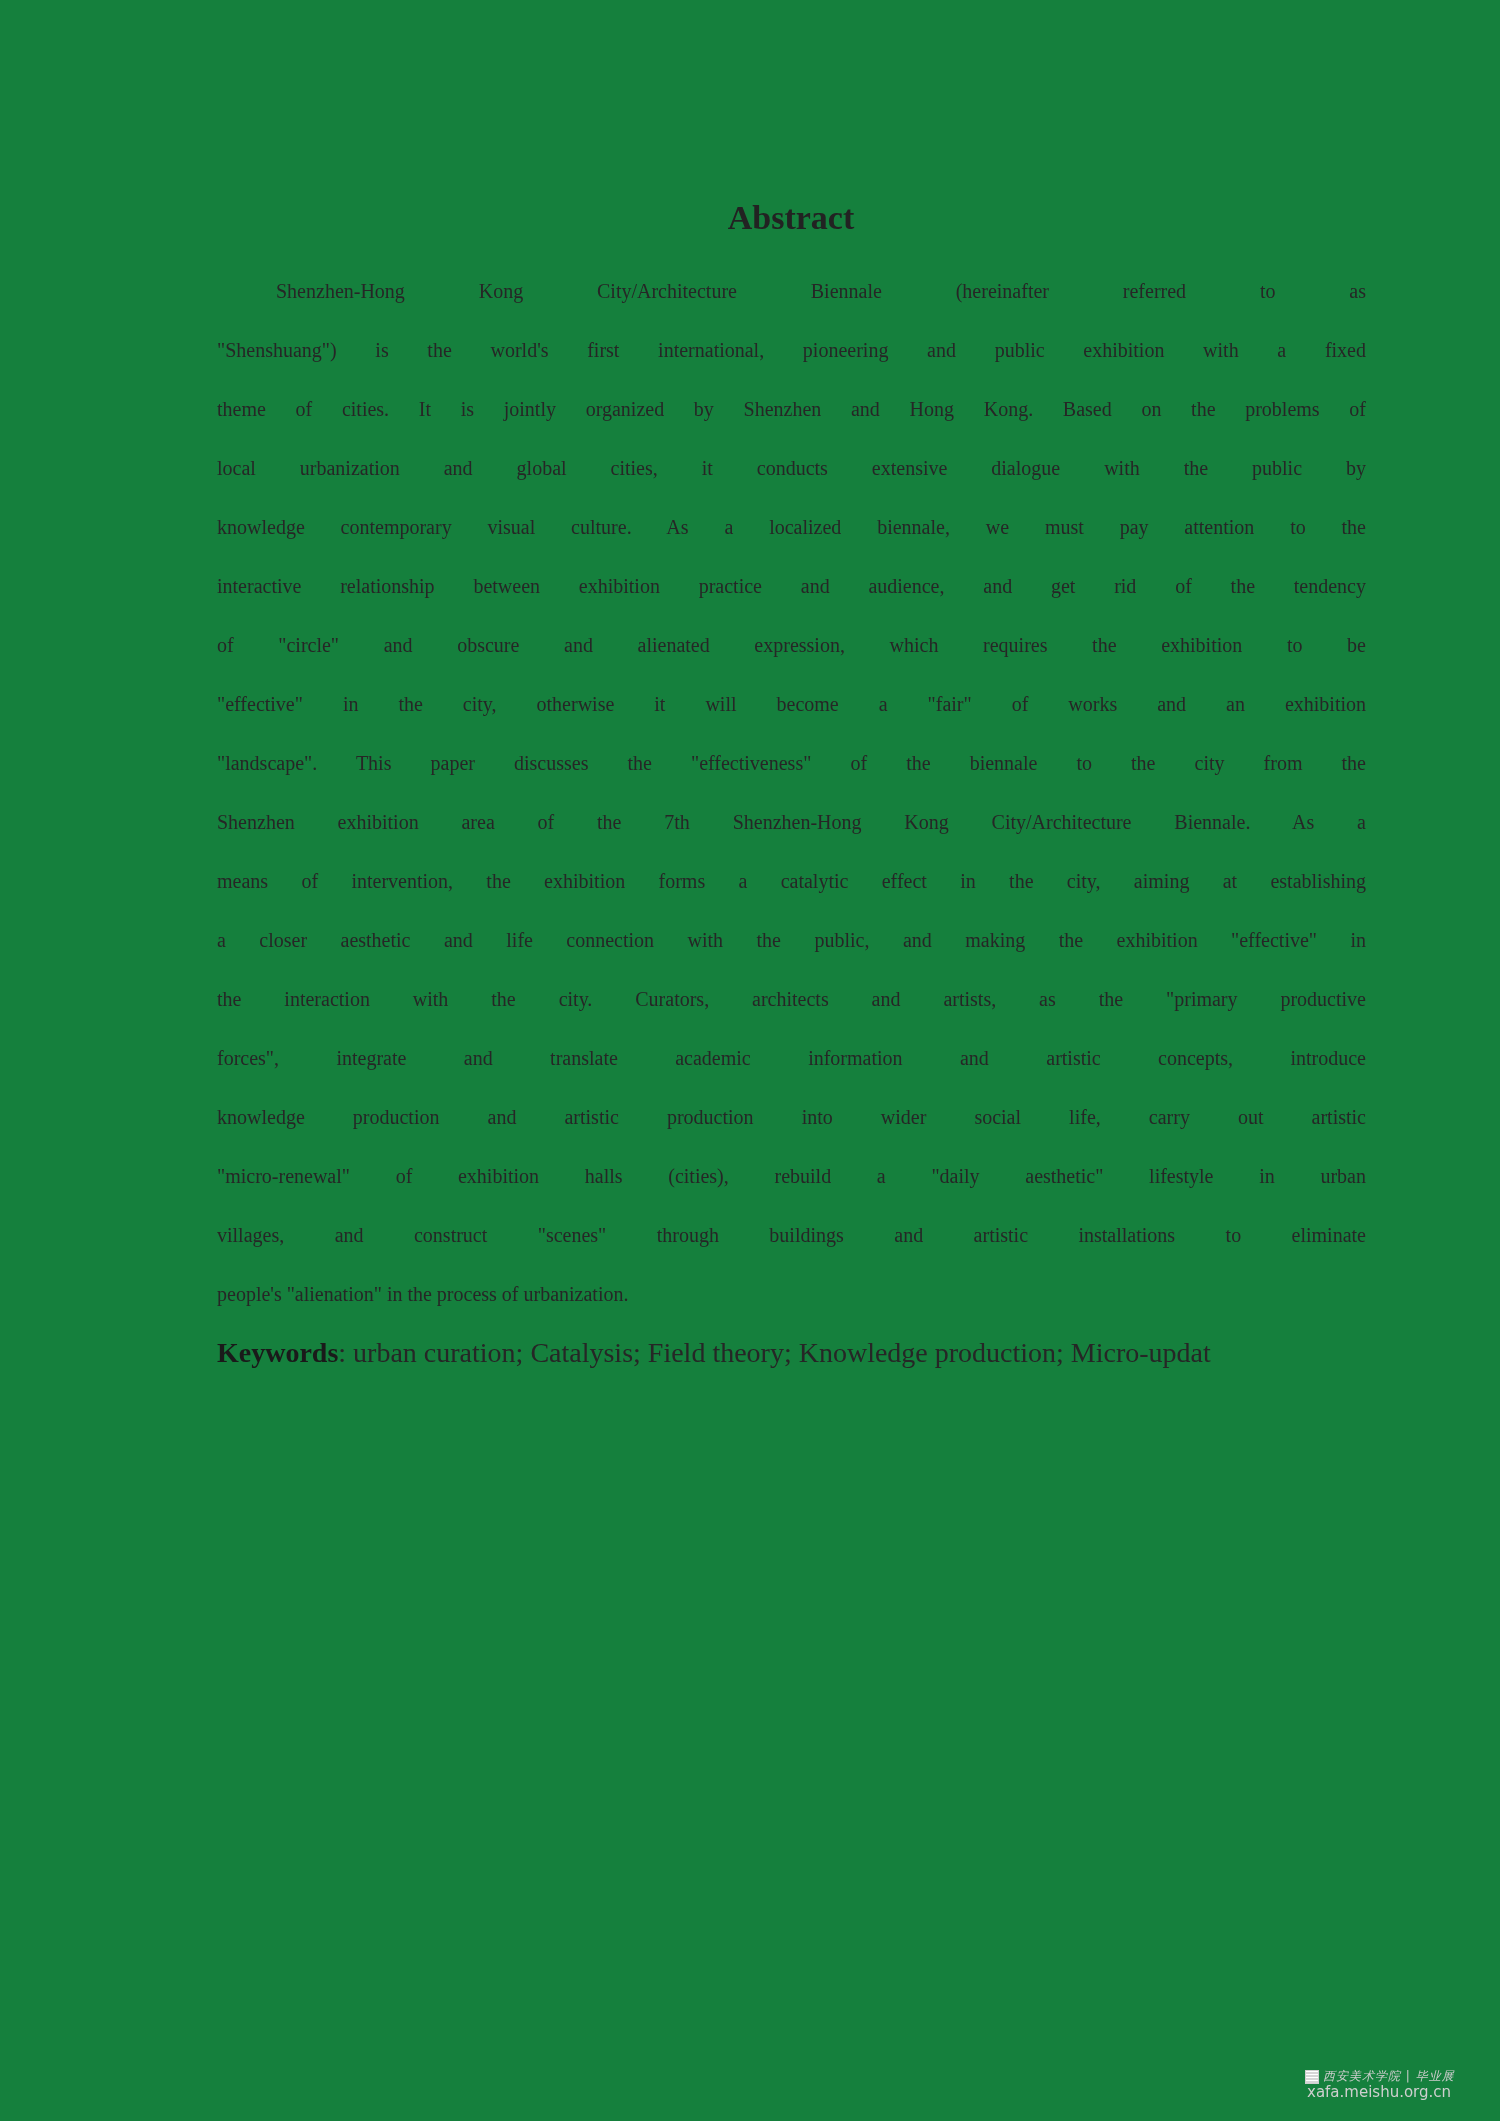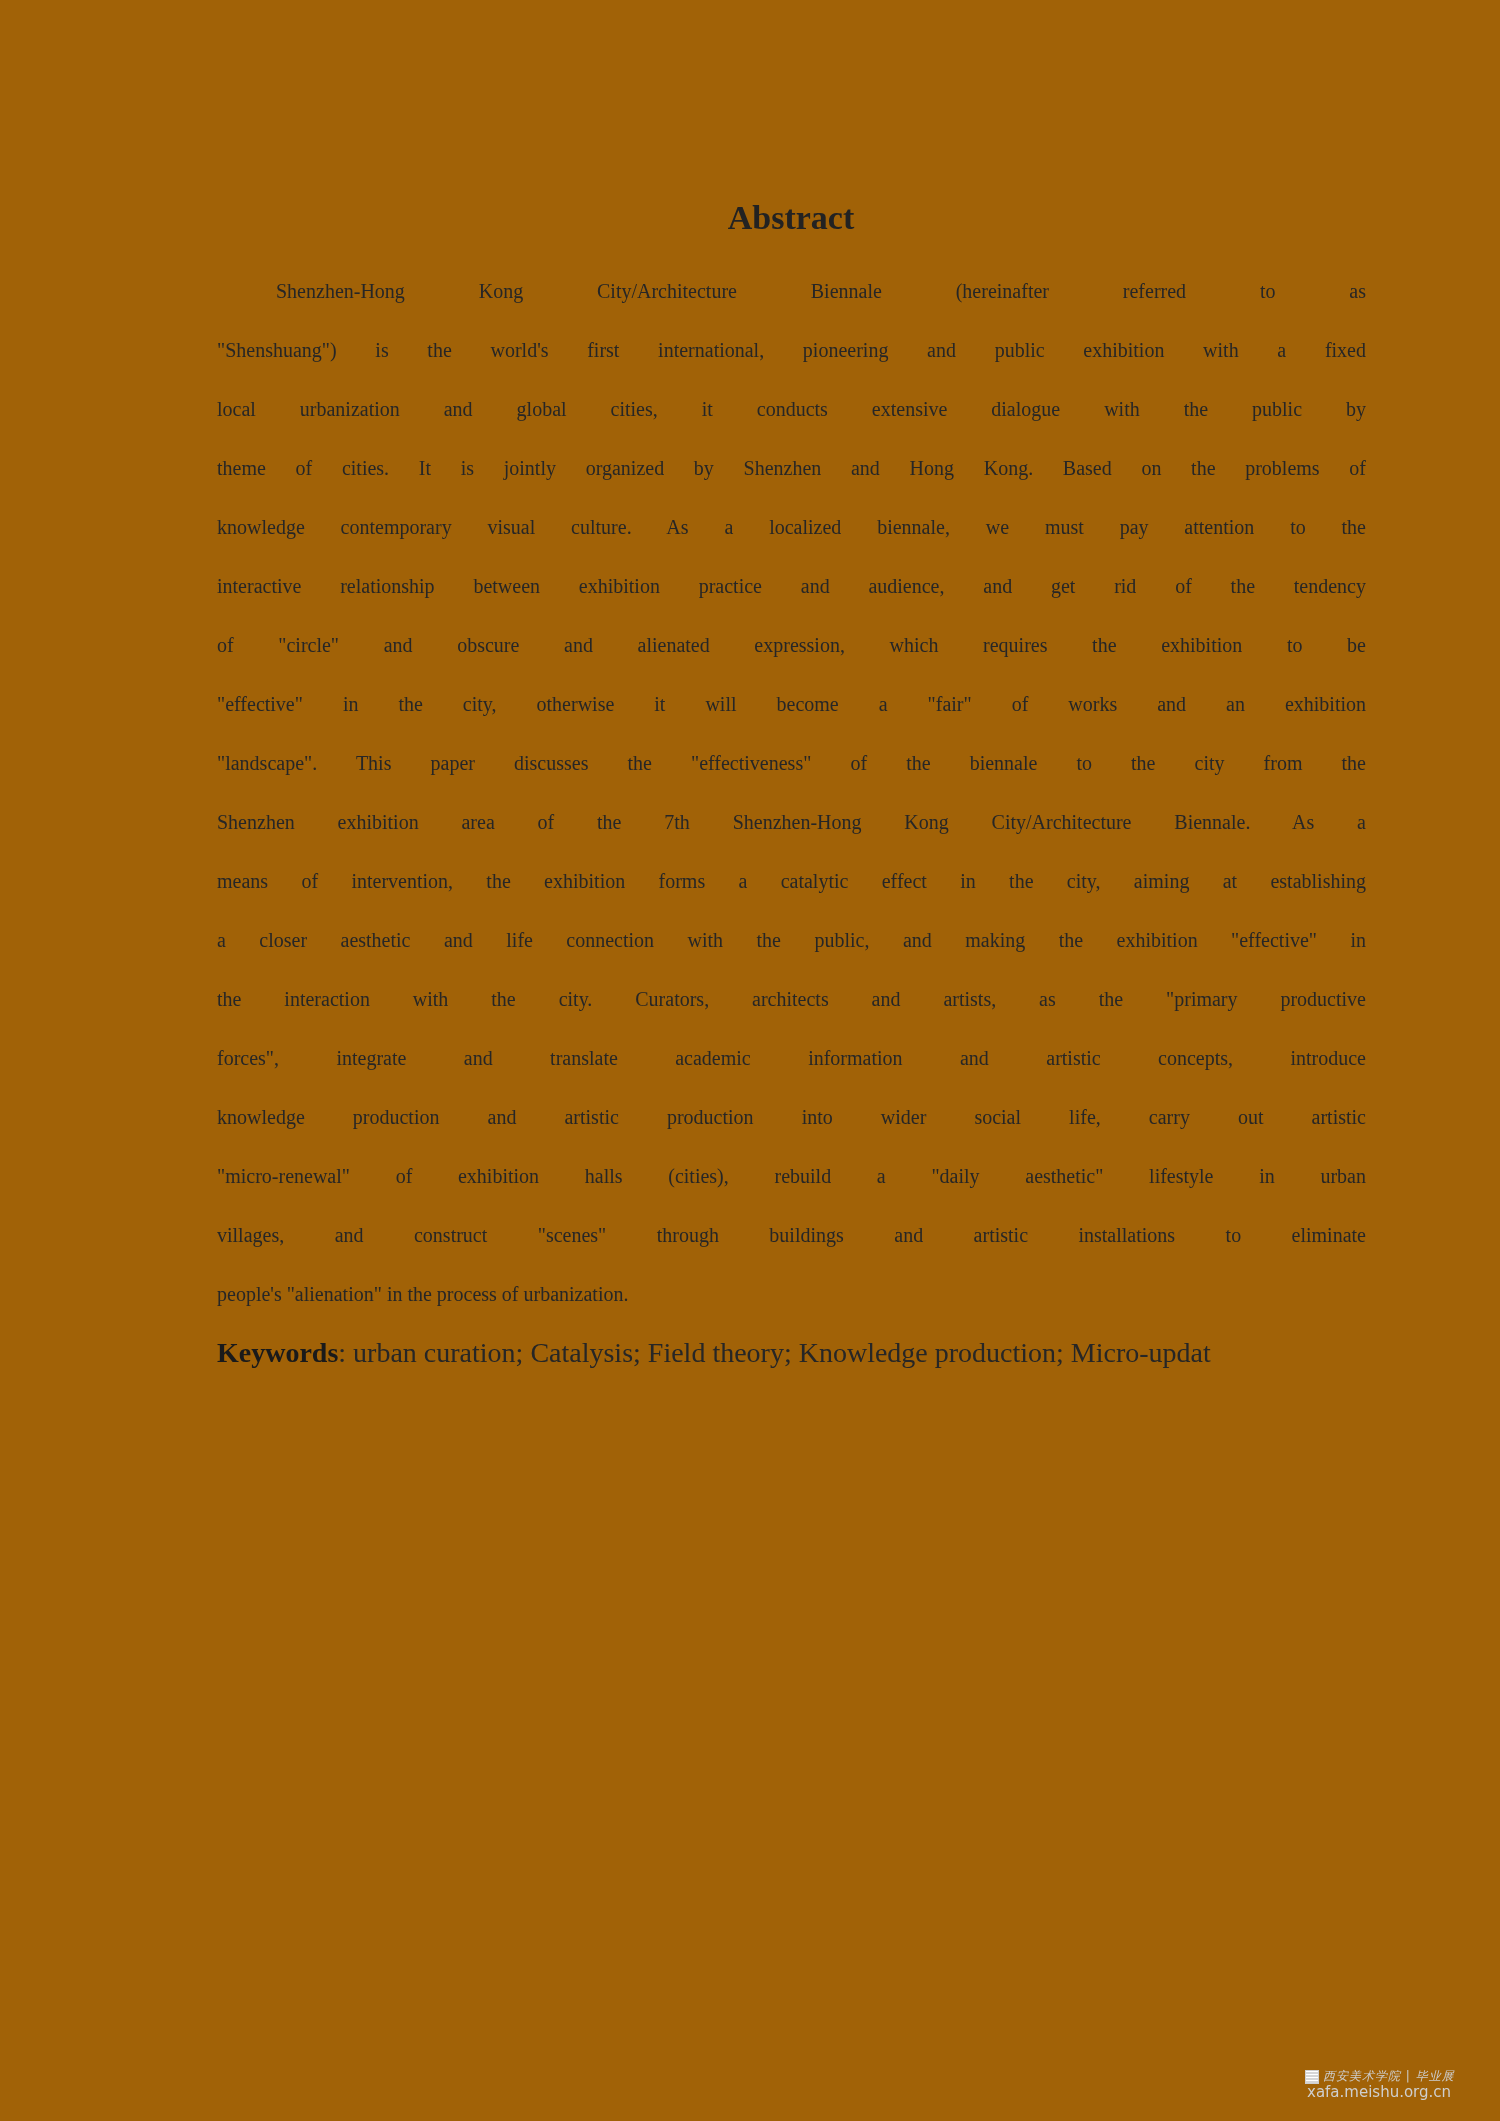--- a/index.html
+++ b/index.html
@@ -1,17 +1,17 @@
 <!DOCTYPE html>
 <html><head>
 <meta charset="utf-8">
 <style>
   html, body { margin: 0; padding: 0; background: #ffffff; }
   body { width: 1500px; height: 2121px; position: relative; overflow: hidden; }
-  .page { position: absolute; left: 0; top: 0; width: 1500px; height: 2121px; background: #a16207; }
+  .page { position: absolute; left: 0; top: 0; width: 1500px; height: 2121px; background: #15803d; }
   .title {
     position: absolute; left: 0; width: 1582px; top: 196px;
     text-align: center;
     font-family: "Liberation Serif", serif; font-weight: bold;
     font-size: 34px; color: #222; line-height: 44px;
   }
   .abstract { position: absolute; left: 217px; top: 271px; width: 1149px; }
   .line {
     font-family: Liberation Serif, serif; font-size: 20px; color: #262626;
     height: 59.0px; line-height: 40px;
@@ -35,22 +35,22 @@
 </style>
 </head>
 <body>
 
 <div class="page">
   <div class="title">Abstract</div>
 
   <div class="abstract">
     <div class="line first">Shenzhen-Hong Kong City/Architecture Biennale (hereinafter referred to as</div>
     <div class="line">"Shenshuang") is the world's first international, pioneering and public exhibition with a fixed</div>
+    <div class="line">theme of cities. It is jointly organized by Shenzhen and Hong Kong. Based on the problems of</div>
     <div class="line">local urbanization and global cities, it conducts extensive dialogue with the public by</div>
-    <div class="line">theme of cities. It is jointly organized by Shenzhen and Hong Kong. Based on the problems of</div>
     <div class="line">knowledge contemporary visual culture. As a localized biennale, we must pay attention to the</div>
     <div class="line">interactive relationship between exhibition practice and audience, and get rid of the tendency</div>
     <div class="line">of "circle" and obscure and alienated expression, which requires the exhibition to be</div>
     <div class="line">"effective" in the city, otherwise it will become a "fair" of works and an exhibition</div>
     <div class="line">"landscape". This paper discusses the "effectiveness" of the biennale to the city from the</div>
     <div class="line">Shenzhen exhibition area of the 7th Shenzhen-Hong Kong City/Architecture Biennale. As a</div>
     <div class="line">means of intervention, the exhibition forms a catalytic effect in the city, aiming at establishing</div>
     <div class="line">a closer aesthetic and life connection with the public, and making the exhibition "effective" in</div>
     <div class="line">the interaction with the city. Curators, architects and artists, as the "primary productive</div>
     <div class="line">forces", integrate and translate academic information and artistic concepts, introduce</div>

